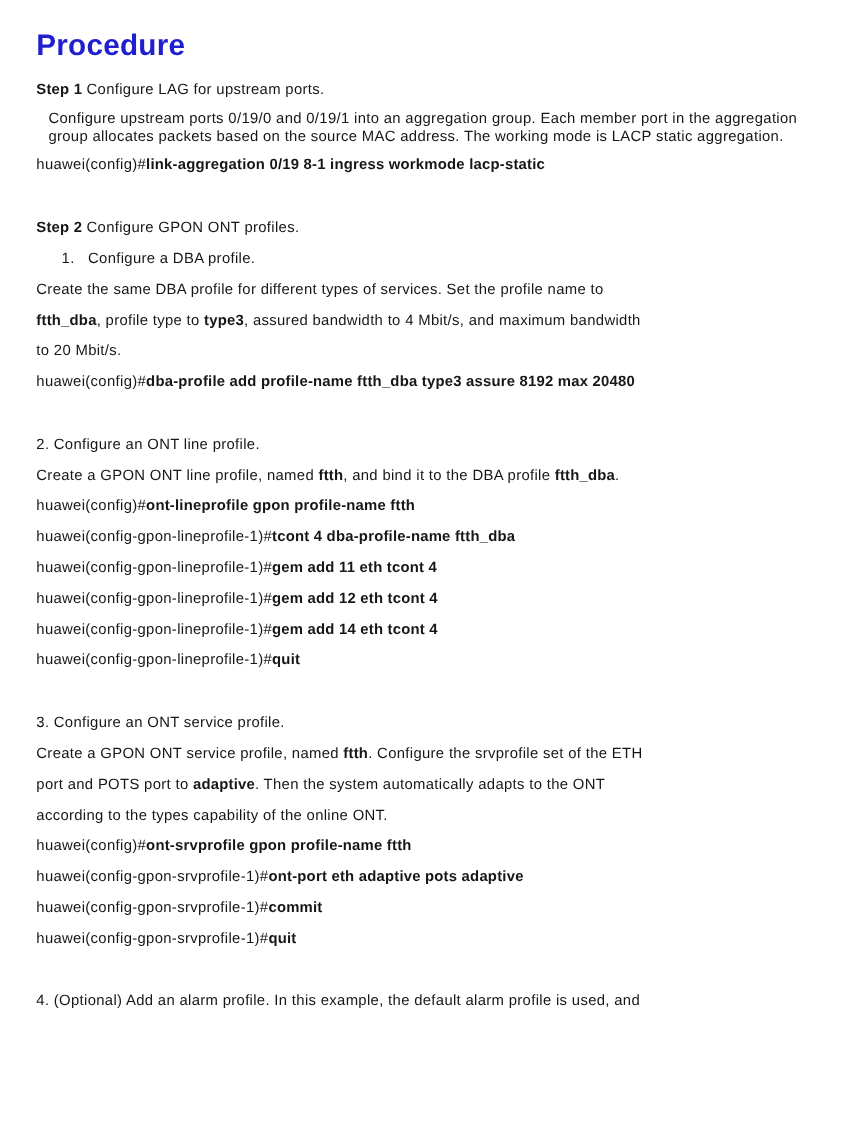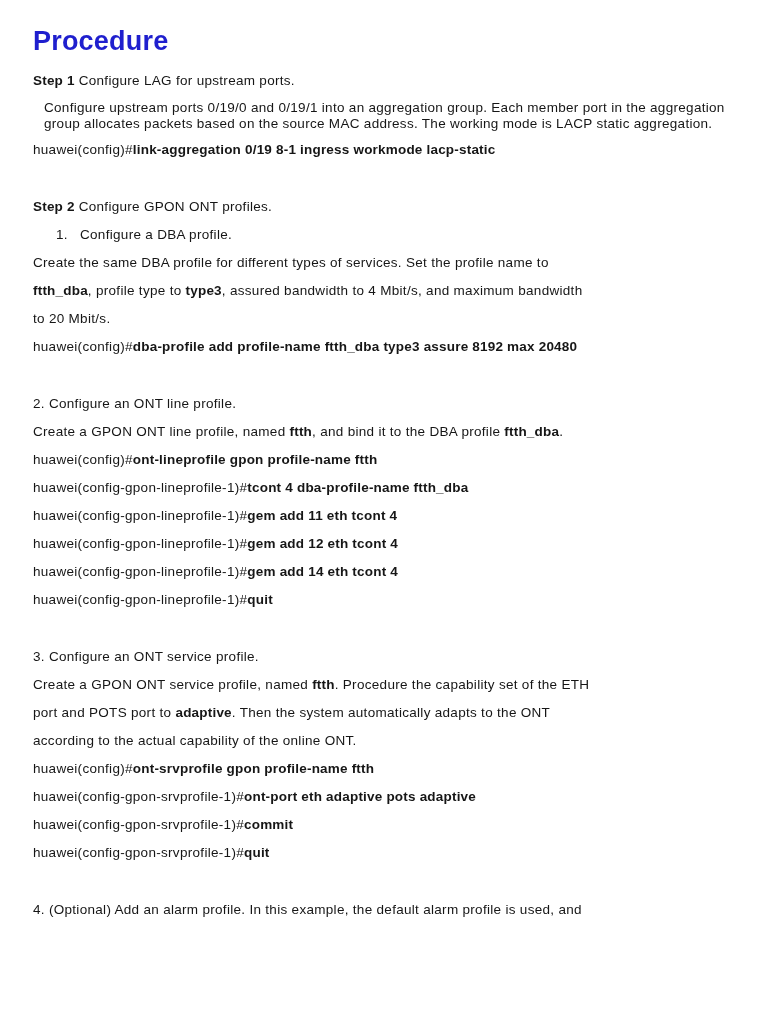--- a/index.html
+++ b/index.html
@@ -62,23 +62,23 @@
       <p class="line"><span>2. Configure an ONT line profile.</span></p>
       <p class="line"><span>Create a GPON ONT line profile, named </span><b>ftth</b><span>, and bind it to the DBA profile </span><b>ftth_dba</b><span>.</span></p>
       <p class="cmd"><span>huawei(config)#</span><b>ont-lineprofile gpon profile-name ftth</b></p>
       <p class="cmd"><span>huawei(config-gpon-lineprofile-1)#</span><b>tcont 4 dba-profile-name ftth_dba</b></p>
       <p class="cmd"><span>huawei(config-gpon-lineprofile-1)#</span><b>gem add 11 eth tcont 4</b></p>
       <p class="cmd"><span>huawei(config-gpon-lineprofile-1)#</span><b>gem add 12 eth tcont 4</b></p>
       <p class="cmd"><span>huawei(config-gpon-lineprofile-1)#</span><b>gem add 14 eth tcont 4</b></p>
       <p class="cmd"><span>huawei(config-gpon-lineprofile-1)#</span><b>quit</b></p>
       <div class="spacer"></div>
       <p class="line"><span>3. Configure an ONT service profile.</span></p>
-      <p class="line"><span>Create a GPON ONT service profile, named </span><b>ftth</b><span>. Procedure the capability set of the ETH</span></p>
+      <p class="line"><span>Create a GPON ONT service profile, named </span><b>ftth</b><span>. Configure the srvprofile set of the ETH</span></p>
       <p class="line"><span>port and POTS port to </span><b>adaptive</b><span>. Then the system automatically adapts to the ONT</span></p>
-      <p class="line"><span>according to the actual capability of the online ONT.</span></p>
+      <p class="line"><span>according to the types capability of the online ONT.</span></p>
       <p class="cmd"><span>huawei(config)#</span><b>ont-srvprofile gpon profile-name ftth</b></p>
       <p class="cmd"><span>huawei(config-gpon-srvprofile-1)#</span><b>ont-port eth adaptive pots adaptive</b></p>
       <p class="cmd"><span>huawei(config-gpon-srvprofile-1)#</span><b>commit</b></p>
       <p class="cmd"><span>huawei(config-gpon-srvprofile-1)#</span><b>quit</b></p>
       <div class="spacer"></div>
       <p class="line"><span>4. (Optional) Add an alarm profile. In this example, the default alarm profile is used, and</span></p>
     </div>
 </div>
 
 </body></html>

